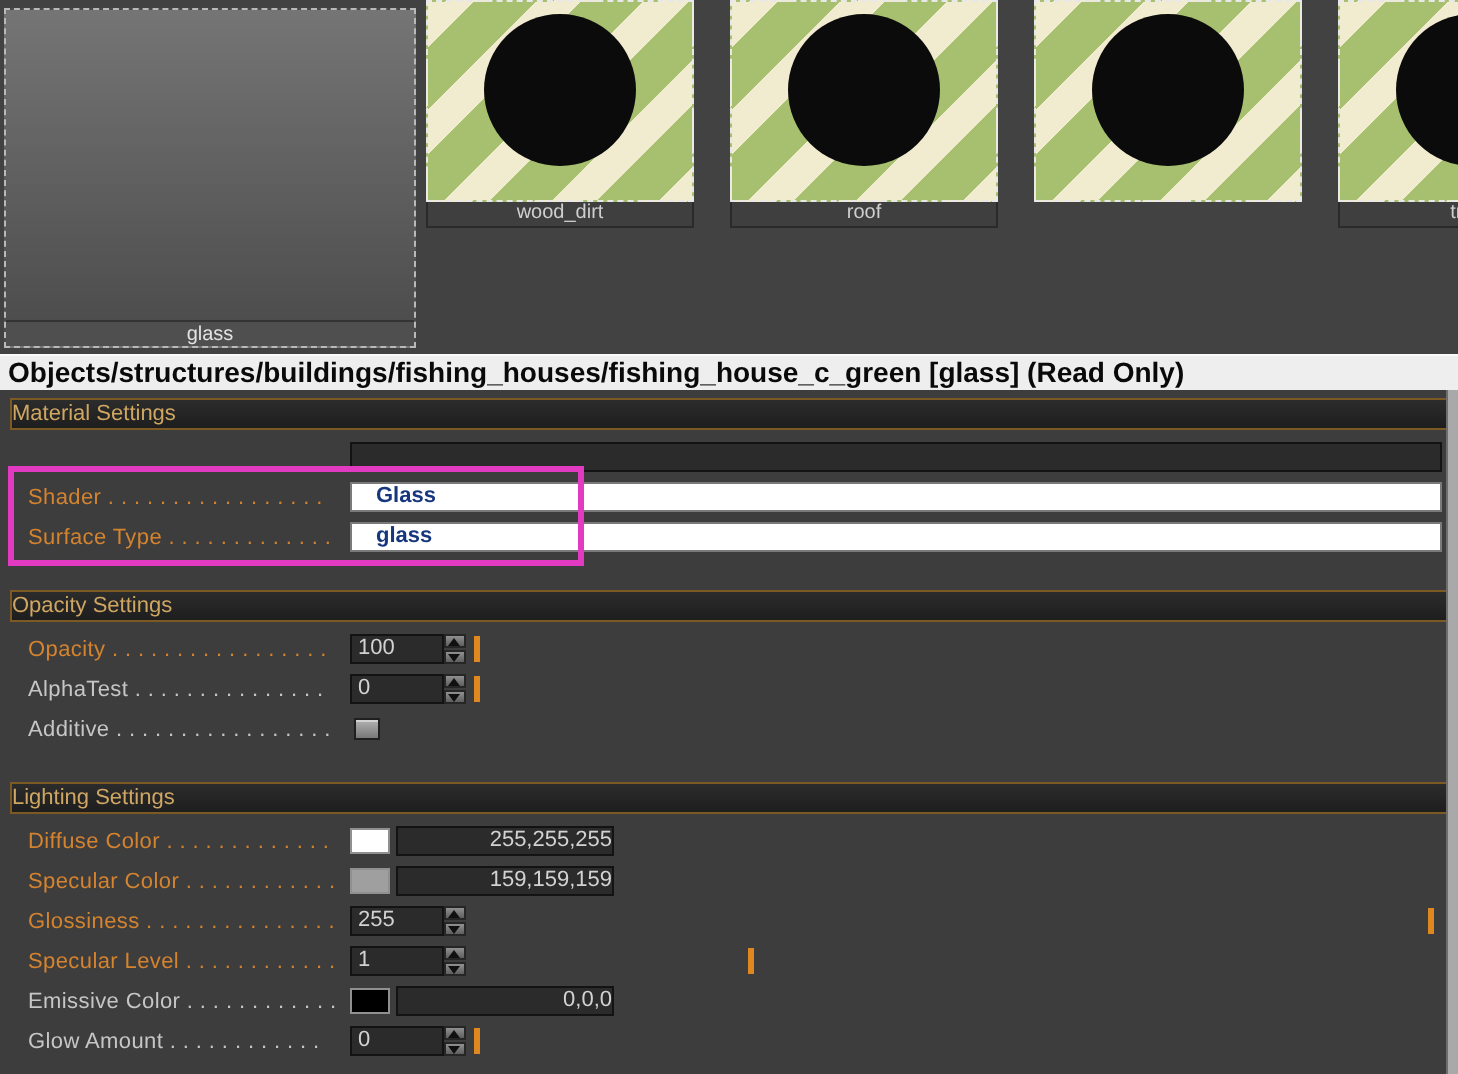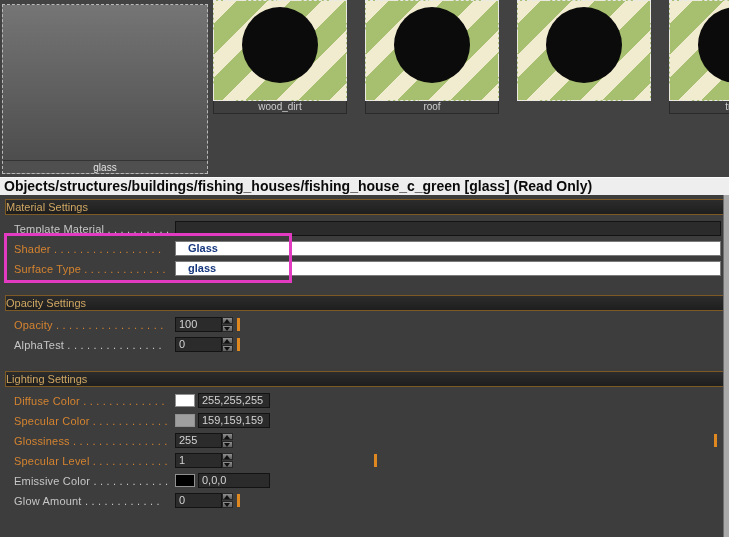--- a/index.html
+++ b/index.html
@@ -68,21 +68,21 @@
 
   .field {
     position:absolute; top:2px; height:15px;
     background:#2b2b2b; border:1px solid #131313;
     color:#d2d2d2; line-height:13px; padding-left:3px; overflow:hidden; white-space:nowrap;
   }
   .field.wide { left:175px; right:8px; }
   .field.white { background:#ffffff; border:1px solid #7a7a7a; }
   .blue { color:#16377e; font-weight:bold; padding-left:9px; display:inline-block; }
   .field.num { left:175px; width:47px; }
-  .field.cfield { left:198px; width:72px; }
+  .field.cfield { left:198px; width:109px;text-align:right; }
 
   .spinner { position:absolute; left:222px; top:2px; width:11px; height:15px; }
   .spin {
     position:relative; height:7px; width:11px;
     background:linear-gradient(#909090,#5f5f5f); border:1px solid #262626;
   }
   .spin.up { margin-bottom:1px; }
   .spin.up::after {
     content:""; position:absolute; left:1px; top:1px;
     border-left:3px solid transparent; border-right:3px solid transparent; border-bottom:4px solid #101010;
@@ -152,21 +152,20 @@
   </div>
 
   <div class="title-bar">Objects/structures/buildings/fishing_houses/fishing_house_c_green [glass] (Read Only)</div>
 
   <div class="props">
 
     <div class="section">
       <div class="sec-header">Material Settings</div>
       <div class="rows">
         <div class="row">
-          <span class="lbl gray">Template Material . . . . . . . . . .</span>
           <div class="field wide"><span></span></div>
         </div>
         <div class="row">
           <span class="lbl orange">Shader . . . . . . . . . . . . . . . . .</span>
           <div class="field wide white"><span class="blue">Glass</span></div>
         </div>
         <div class="row">
           <span class="lbl orange">Surface Type . . . . . . . . . . . . .</span>
           <div class="field wide white"><span class="blue">glass</span></div>
         </div>
@@ -187,20 +186,24 @@
         </div>
         <div class="row">
           <span class="lbl gray">AlphaTest . . . . . . . . . . . . . . .</span>
           <div class="field num"><span>0</span></div>
           <div class="spinner">
             <div class="spin up"></div>
             <div class="spin down"></div>
           </div>
           <div class="tick tick-near"></div>
         </div>
+        <div class="row">
+          <span class="lbl gray">Additive . . . . . . . . . . . . . . . . .</span>
+          <div class="checkbox"></div>
+        </div>
       </div>
     </div>
 
     <div class="section">
       <div class="sec-header">Lighting Settings</div>
       <div class="rows">
         <div class="row">
           <span class="lbl orange">Diffuse Color . . . . . . . . . . . . .</span>
           <div class="swatch" style="background-color: rgb(255, 255, 255);"></div>
           <div class="field cfield"><span>255,255,255</span></div>

